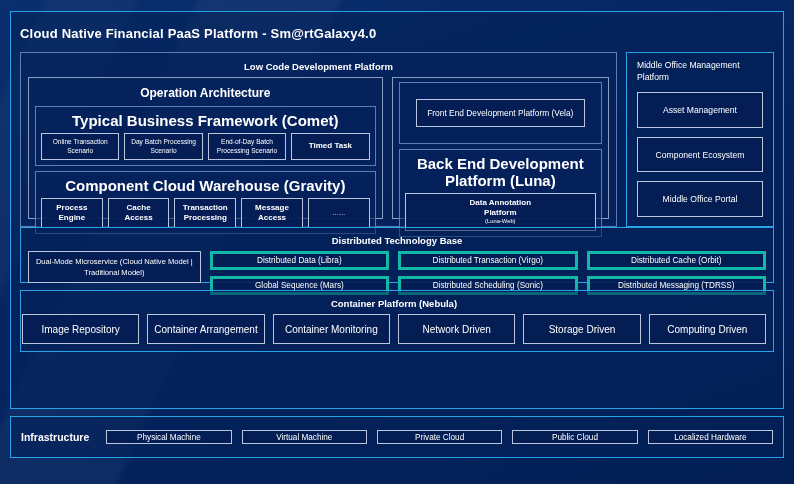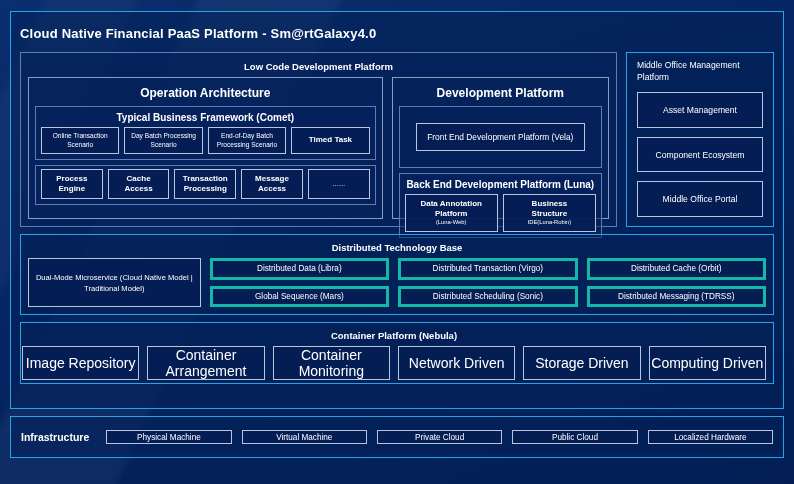--- a/index.html
+++ b/index.html
@@ -127,21 +127,21 @@
   }
 
   .group-box {
     padding: 3px 5px 5px 5px;
     margin-bottom: 5px;
   }
   .group-box:last-child { margin-bottom: 2px; }
 
   .group-title {
     text-align: center;
-    font-size: 10px;
+    font-size: 15px;
     font-weight: bold;
     padding: 2px 0 4px 0;
     color: #ffffff;
   }
 
   .chip-row {
     display: flex;
     gap: 5px;
   }
   .chip {
@@ -205,23 +205,22 @@
     display: flex;
     align-items: center;
     justify-content: center;
     font-size: 8.6px;
     text-align: center;
     color: #ffffff;
   }
 
   
   #dtb-panel {
-    margin-top: 7px;
     padding: 4px 7px 7px 7px;
-    height: 81px;
+    height: 56px;
     display: flex;
     flex-direction: column;
   }
   #dtb-grid {
     display: flex;
     gap: 9px;
     flex: 1 1 auto;
     min-height: 0;
   }
   #dtb-dualmode {
@@ -269,22 +268,22 @@
     gap: 8px;
     flex: 1 1 auto;
   }
   .container-cell {
     flex: 1 1 0;
     border: 1px solid #b9c6de;
     background: rgba(4, 30, 84, 0.9);
     display: flex;
     align-items: center;
     justify-content: center;
-    text-align: center;
-    font-size: 14px;
+    text-align: left;
+    font-size: 10px;
     color: #ffffff;
   }
 
   
   #infra-panel {
     flex: 0 0 auto;
     height: 42px;
     display: flex;
     align-items: center;
     padding: 0 10px;
@@ -351,20 +350,21 @@
                   <span>End-of-Day Batch</span>
                   <span>Processing Scenario</span>
                 </div>
                 <div class="chip bold">
                   <span>Timed Task</span>
                 </div>
               </div>
             </div>
 
             <div class="group-box panel-mid">
+              <div class="group-title">Component Cloud Warehouse (Gravity)</div>
               <div class="chip-row">
                 <div class="chip bold">
                   <span>Process</span>
                   <span>Engine</span>
                 </div>
                 <div class="chip bold">
                   <span>Cache</span>
                   <span>Access</span>
                 </div>
                 <div class="chip bold">
@@ -376,38 +376,32 @@
                   <span>Access</span>
                 </div>
                 <div class="chip">
                   <span>……</span>
                 </div>
               </div>
             </div>
           </div>
 
           <div id="development-card" class="column-card panel-soft">
-            <div class="card-title">Development Platform</div>
 
             <div class="group-box panel-mid" style="padding:16px;">
               <div class="wide-chip">Front End Development Platform (Vela)</div>
             </div>
 
             <div class="group-box panel-mid">
               <div class="group-title">Back End Development Platform (Luna)</div>
               <div class="chip-row">
                 <div class="chip bold">
                   <span>Data Annotation</span>
                   <span>Platform</span>
                   <span class="sub">(Luna-Web)</span>
-                </div>
-                <div class="chip bold">
-                  <span>Business</span>
-                  <span>Structure</span>
-                  <span class="sub">IDE(Luna-Robin)</span>
                 </div>
               </div>
             </div>
           </div>
 
         </div>
       </div>
 
       <div id="middle-office-panel" class="panel-cyan">
         <div id="middle-office-title">Middle Office Management Platform</div>

